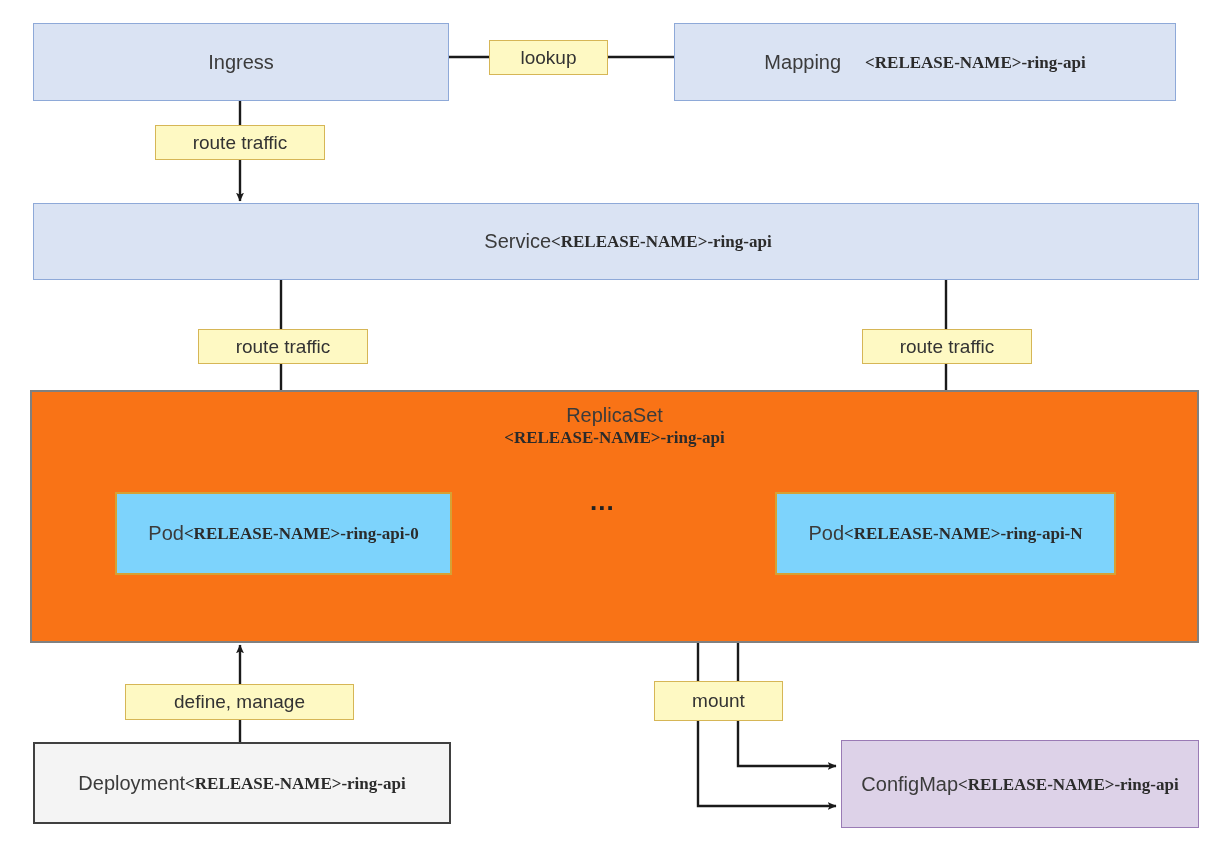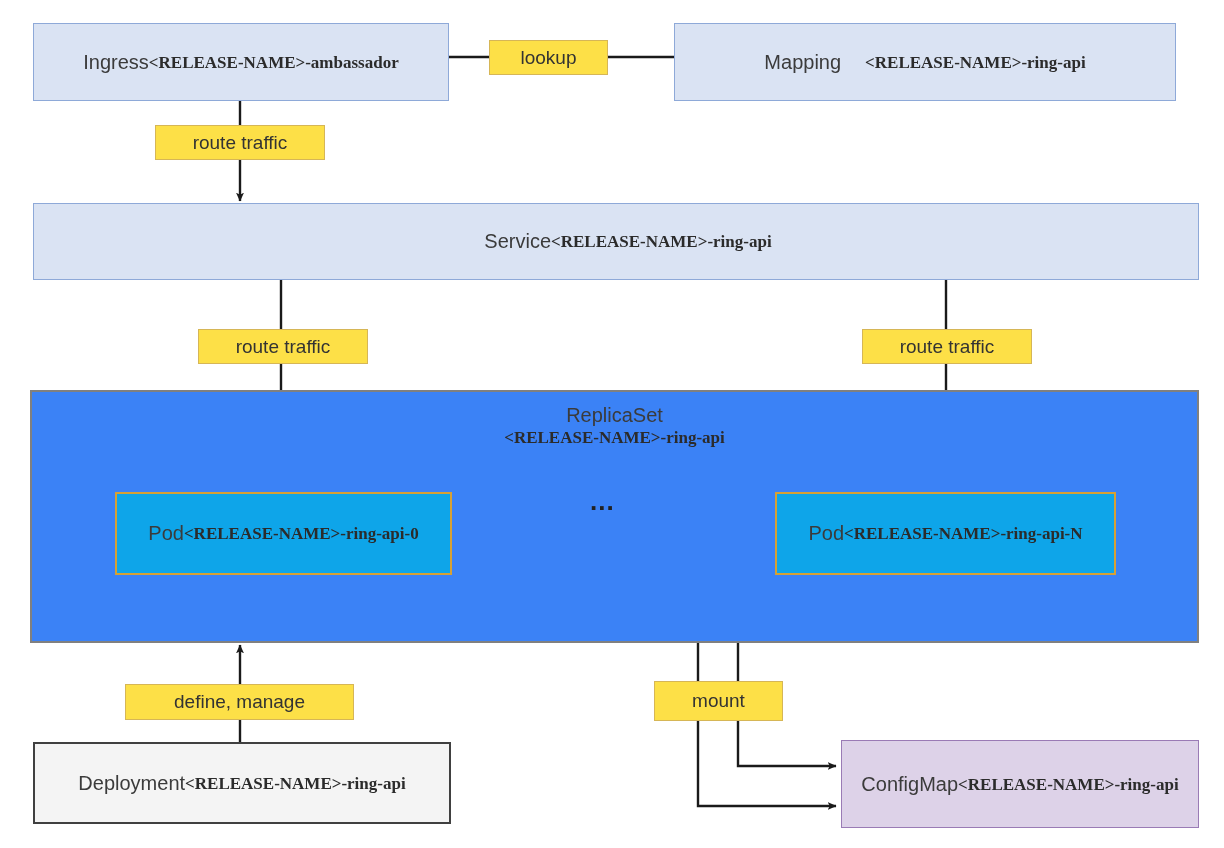--- a/index.html
+++ b/index.html
@@ -11,32 +11,32 @@
   .node{position:absolute;box-sizing:border-box;display:flex;
         flex-direction:row;align-items:center;justify-content:center;
         text-align:center;line-height:1.15;}
   .node .title{font-family:"Liberation Sans",sans-serif;font-size:20px;
                color:#3b3b3b;font-weight:400;white-space:nowrap;}
   .node .sub{font-family:"Liberation Serif",serif;font-size:17px;
              color:#2b2b2b;font-weight:700;white-space:nowrap;margin-top:1px;}
 
   .n-blue{background:#dae3f3;border:1.5px solid #8ea9d8;}
   .n-gray{background:#f4f4f4;border:2px solid #404040;}
-  .n-orange{background:#0ea5e9;border:2px solid #d6a134;}
+  .n-orange{background:#7dd3fc;border:2px solid #d6a134;}
   .n-purple{background:#ddd2e8;border:1.5px solid #9a7bb5;}
 
-  .group{position:absolute;box-sizing:border-box;background:#3b82f6;
+  .group{position:absolute;box-sizing:border-box;background:#f97316;
          border:2px solid #808080;}
   .group .ghead{position:absolute;left:0;right:0;top:12px;text-align:center;
                 line-height:1.15;}
   .group .ghead .title{font-size:20px;color:#3b3b3b;white-space:nowrap;}
   .group .ghead .sub{font-family:"Liberation Serif",serif;font-size:17px;
                      color:#2b2b2b;font-weight:700;white-space:nowrap;margin-top:1px;}
 
-  .elabel{position:absolute;box-sizing:border-box;background:#fde047;
+  .elabel{position:absolute;box-sizing:border-box;background:#fef9c3;
           border:1.5px solid #d6b656;display:flex;align-items:center;
           justify-content:center;font-size:19px;color:#333333;
           white-space:nowrap;z-index:5;}
 
   .ellipsis{position:absolute;font-size:26px;font-weight:bold;color:#222;
             letter-spacing:1px;line-height:1;}
 </style>
 </head>
 <body>
 
@@ -68,21 +68,20 @@
 
   <div class="group" style="left:30px;top:390px;width:1169px;height:253px;">
     <div class="ghead">
       <div class="title">ReplicaSet</div>
       <div class="sub">&lt;RELEASE-NAME&gt;-ring-api</div>
     </div>
   </div>
 
   <div class="node n-blue" style="left:33px;top:23px;width:416px;height:78px;">
     <div class="title">Ingress</div>
-    <div class="sub">&lt;RELEASE-NAME&gt;-ambassador</div>
   </div>
 
   <div class="node n-blue" style="left:674px;top:23px;width:502px;height:78px;gap:24px;">
     <div class="title">Mapping</div>
     <div class="sub">&lt;RELEASE-NAME&gt;-ring-api</div>
   </div>
 
   <div class="node n-blue" style="left:33px;top:203px;width:1166px;height:77px;padding-left:24px;">
     <div class="title">Service</div>
     <div class="sub">&lt;RELEASE-NAME&gt;-ring-api</div>

